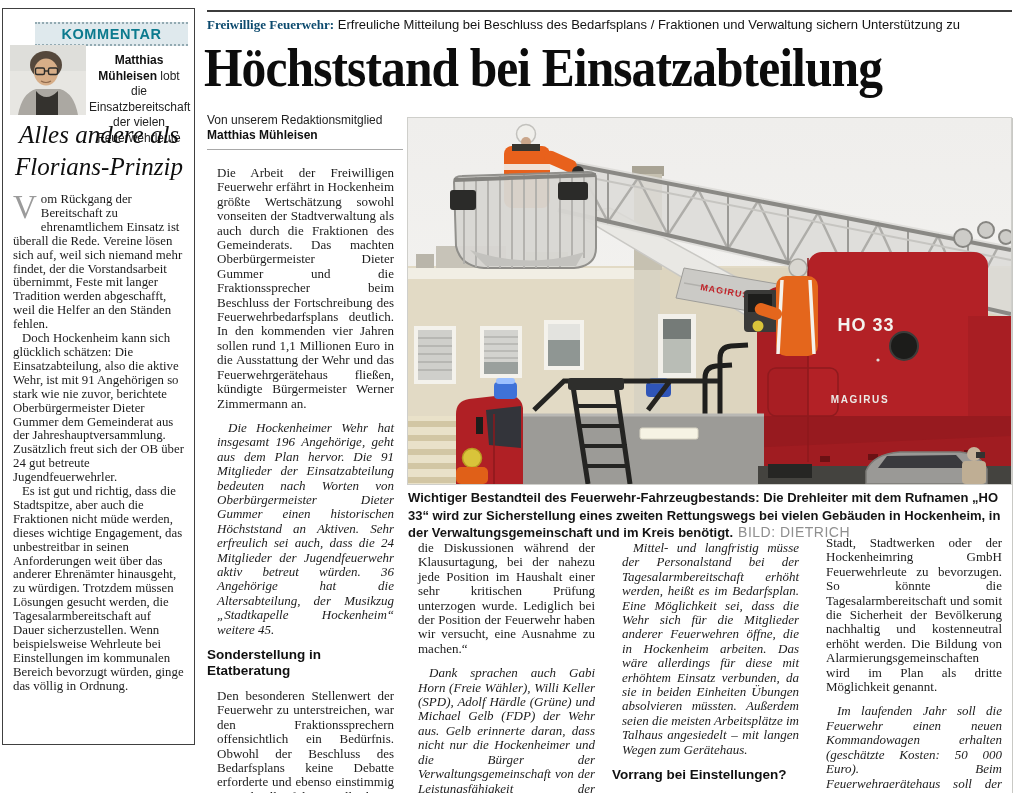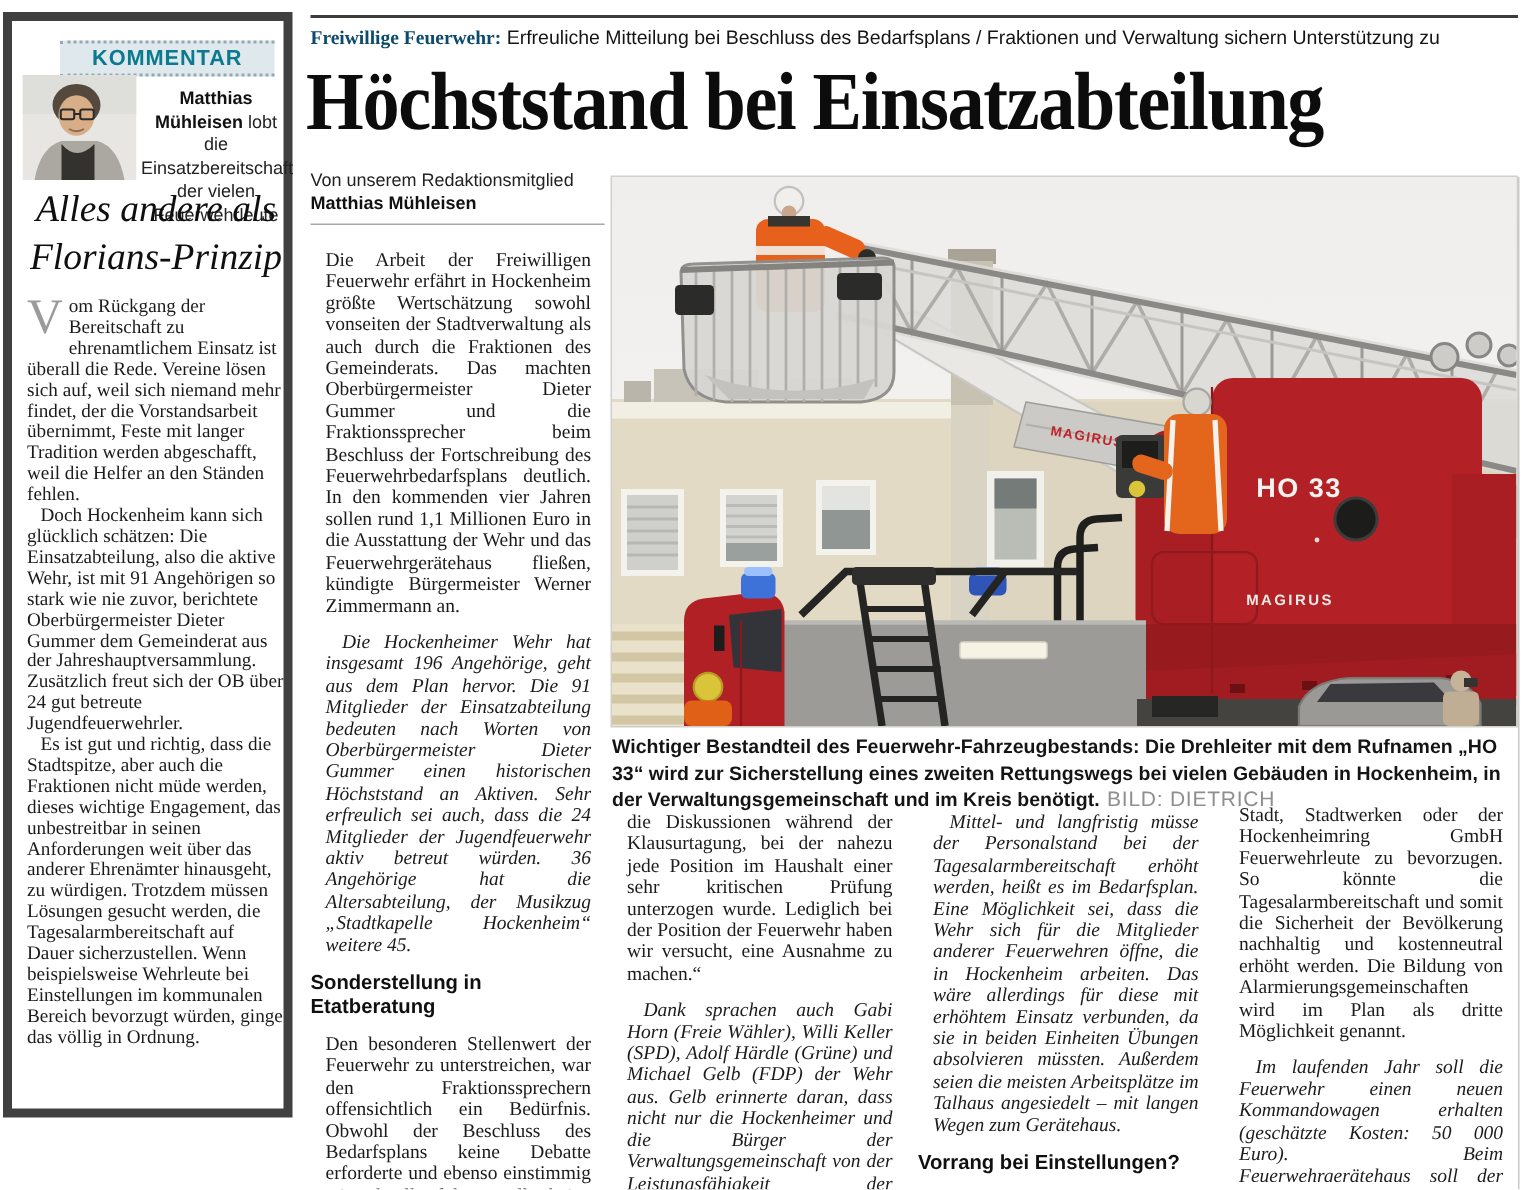--- a/index.html
+++ b/index.html
@@ -1,19 +1,19 @@
 <!DOCTYPE html>
 <html lang="de"><head>
 <meta charset="utf-8">
 <style>
   html,body{margin:0;padding:0;}
   body{width:1014px;height:793px;position:relative;background:#ffffff;overflow:hidden;
        font-family:"Liberation Serif",serif;color:#1b1b1b;}
   
-  .kbox{position:absolute;left:2px;top:8px;width:193px;height:737px;border:6px solid #404040;box-sizing:border-box;background:#fff;}
+  .kbox{position:absolute;left:2px;top:8px;width:193px;height:737px;border:1px solid #404040;box-sizing:border-box;background:#fff;}
   .kbar{position:absolute;left:32px;right:6px;top:13px;height:20px;background:#dfe9ed;
         border-top:2px dotted #93aab2;border-bottom:2px dotted #93aab2;
         font-family:"Liberation Sans",sans-serif;font-weight:bold;font-size:14.5px;line-height:20px;
         text-align:center;color:#0c7a8e;letter-spacing:.6px;}
   .kphoto{position:absolute;left:7px;top:36px;width:76px;height:70px;}
   .kintro{position:absolute;left:86px;top:44px;width:100px;text-align:center;
           font-family:"Liberation Sans",sans-serif;font-size:12px;line-height:15.5px;color:#222;}
   .kintro b{color:#111;}
   .khead{position:absolute;left:5px;top:110px;width:182px;text-align:center;
          font-style:italic;font-weight:normal;font-size:25px;line-height:32px;color:#0f0f0f;}

